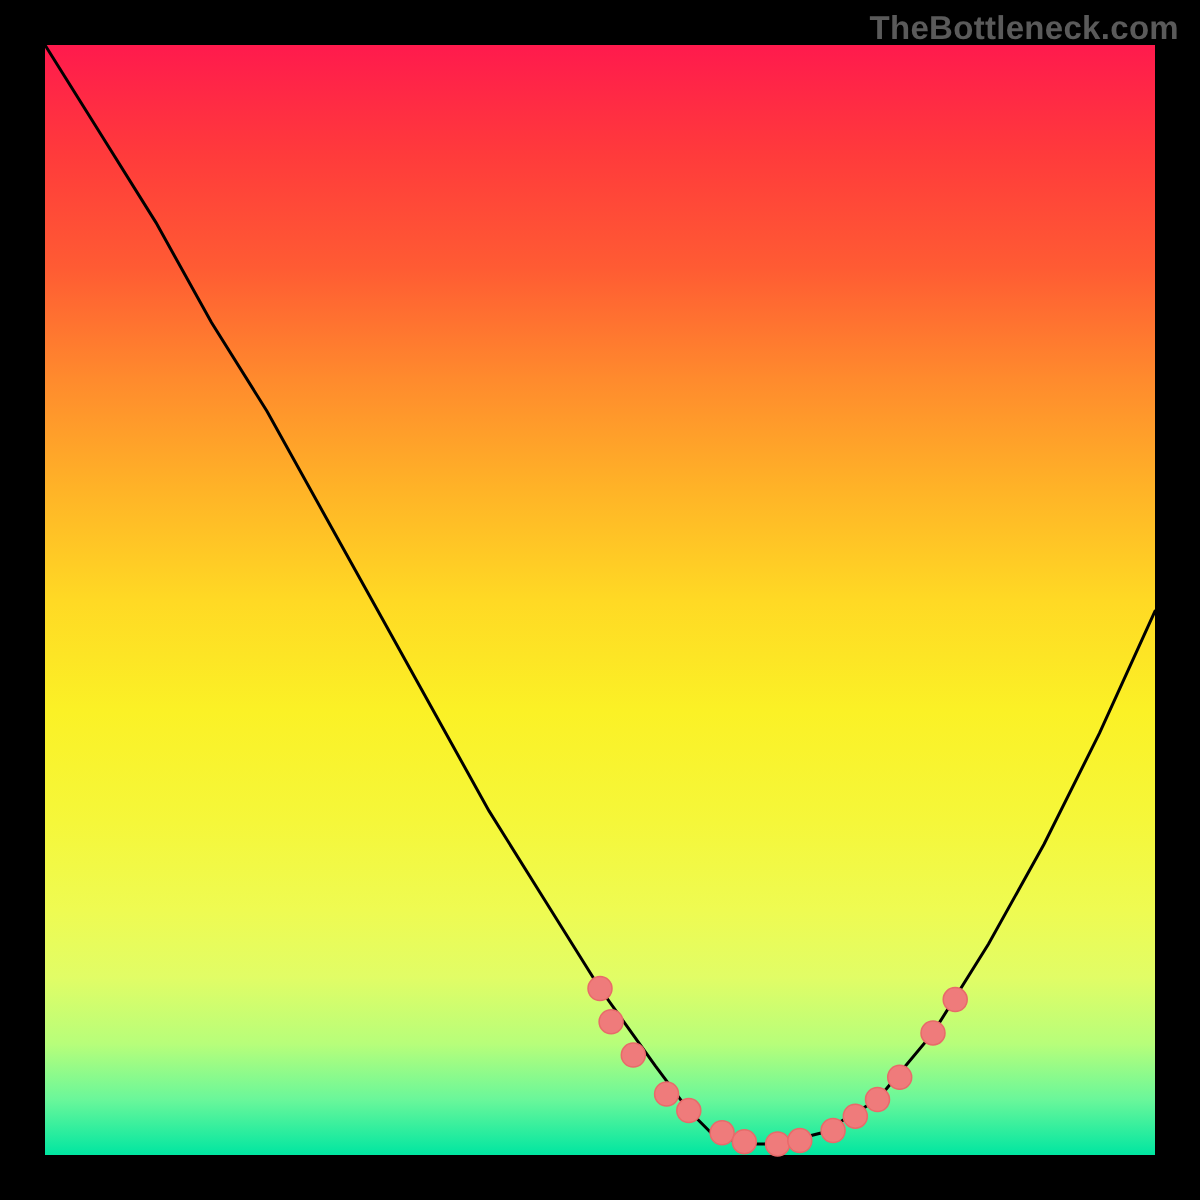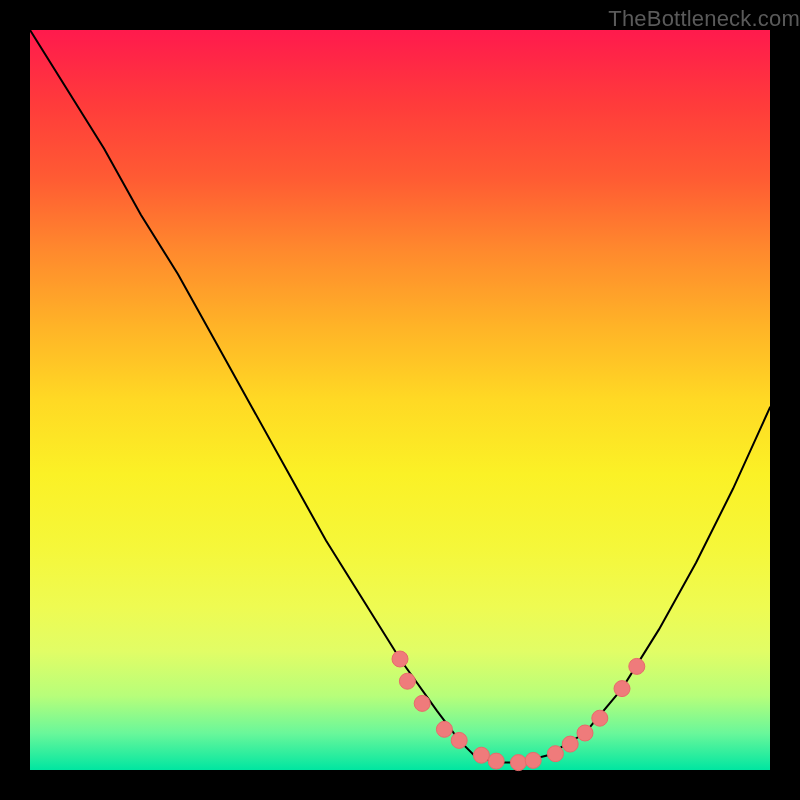--- a/index.html
+++ b/index.html
@@ -29,24 +29,24 @@
       #f5f73a 70%,
       #eefb52 78%,
       #e1fd66 84%,
       #b7fe7a 90%,
       #6af79a 95%,
       #00e6a1 100%);
   }
   .watermark {
     position: absolute;
     top: 6px;
-    right: 0;
+    right: 14px;
     color: #5a5a5a;
     font-size: 22px;
-    font-weight: 400;
+    font-weight: 700;
     letter-spacing: 0.2px;
   }
   svg.curve {
     position: absolute;
     left: 30px;
     top: 30px;
     width: 740px;
     height: 740px;
     overflow: visible;
   }

